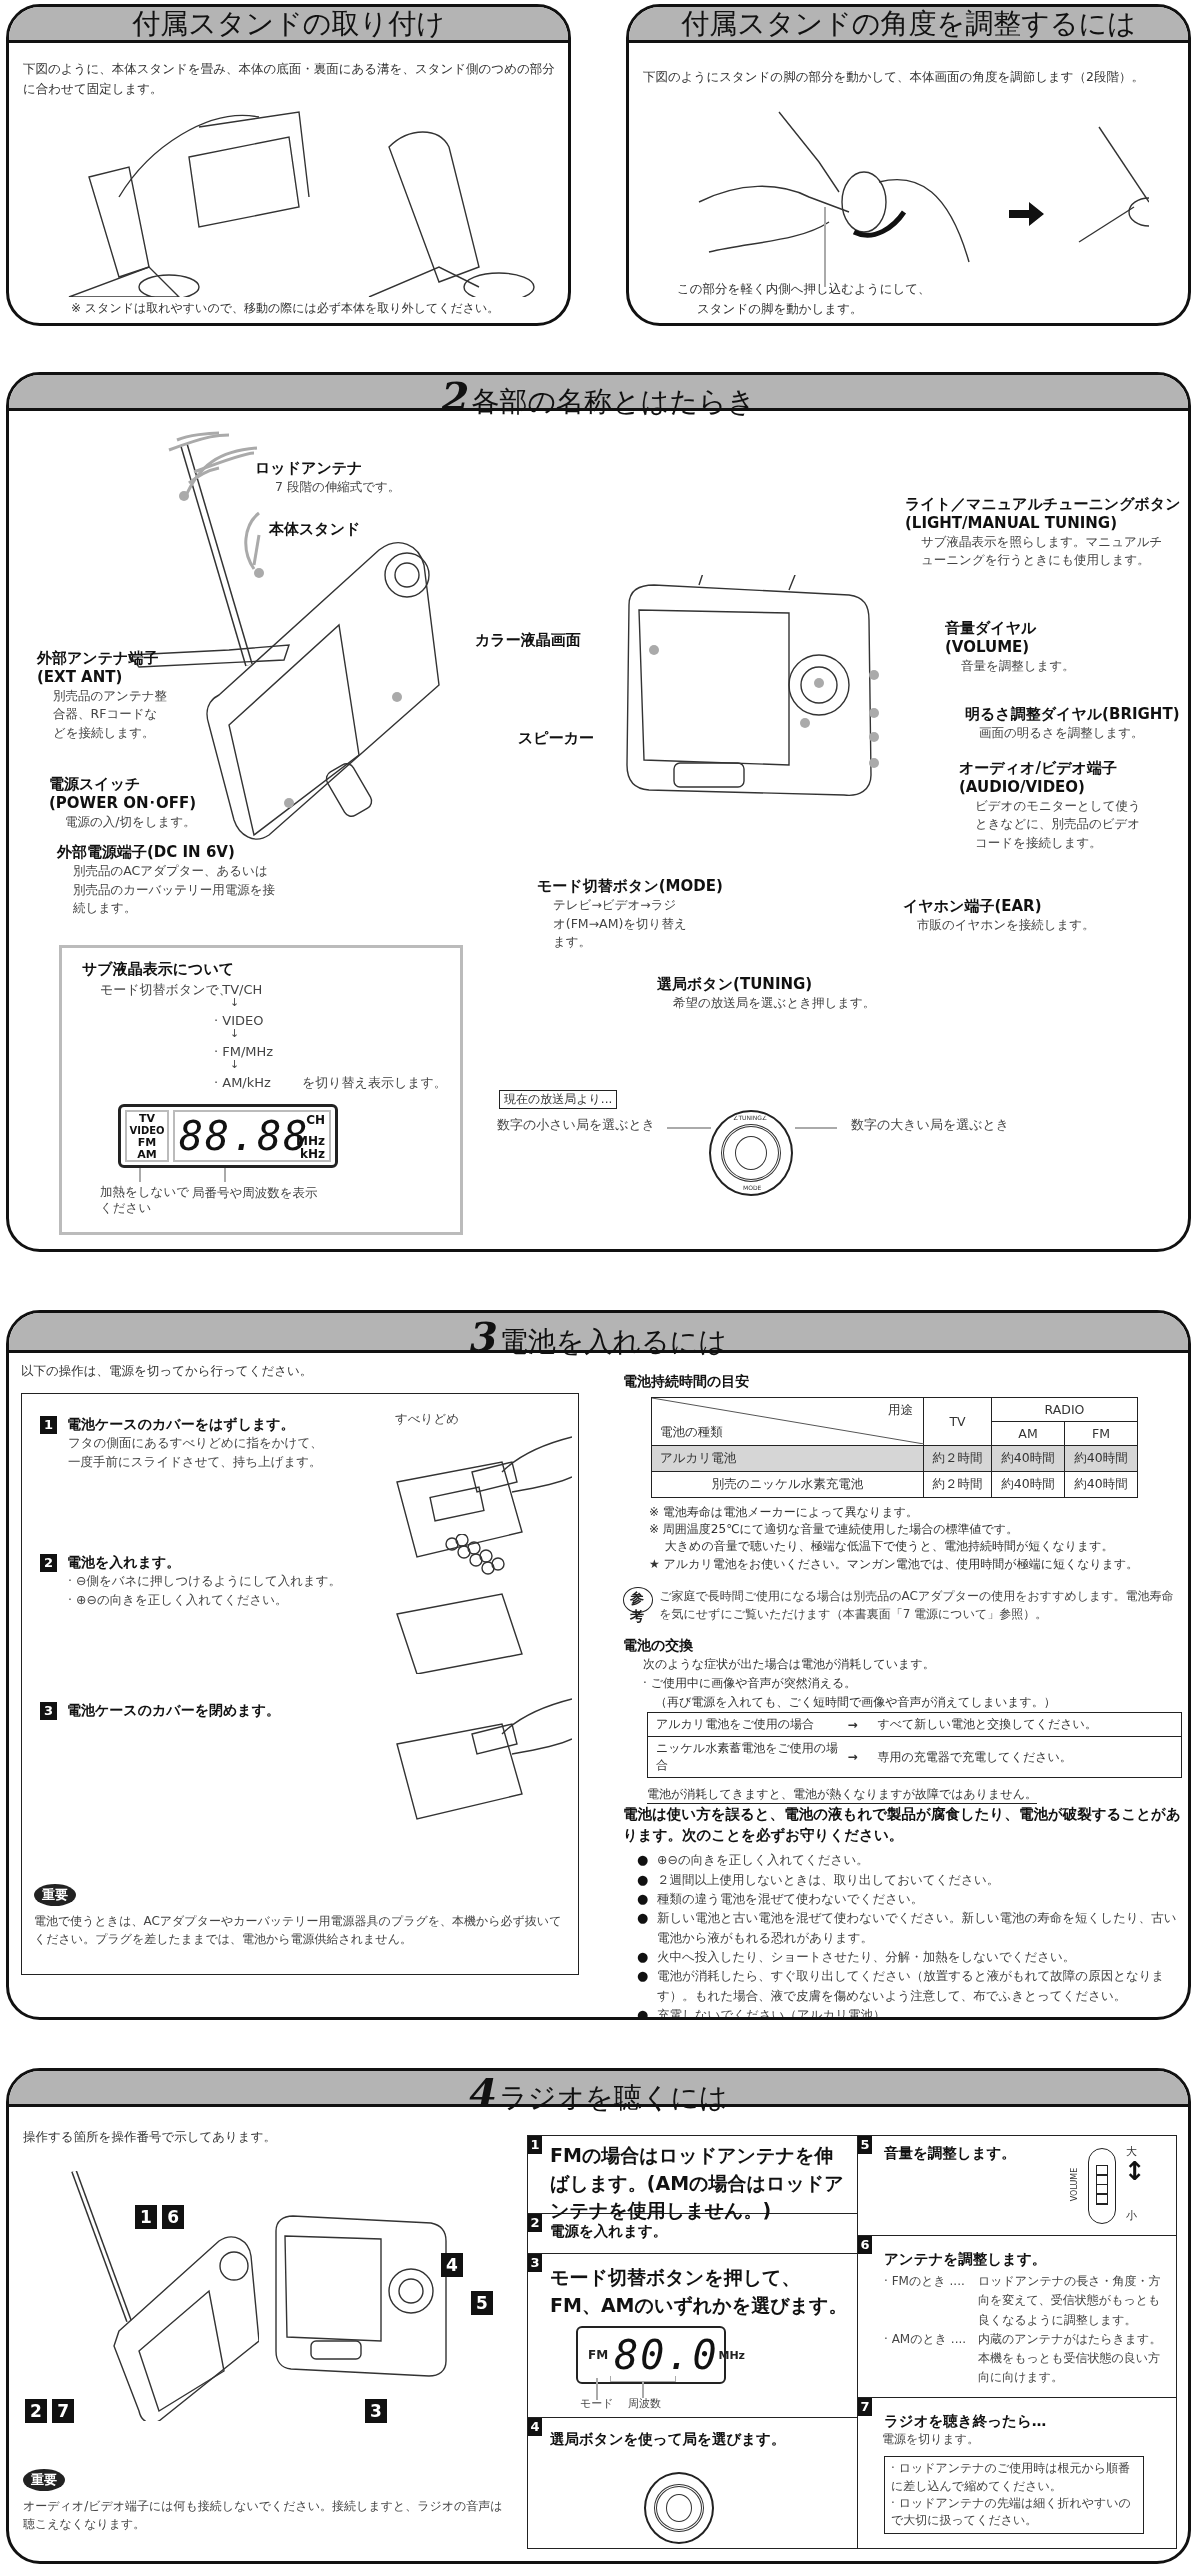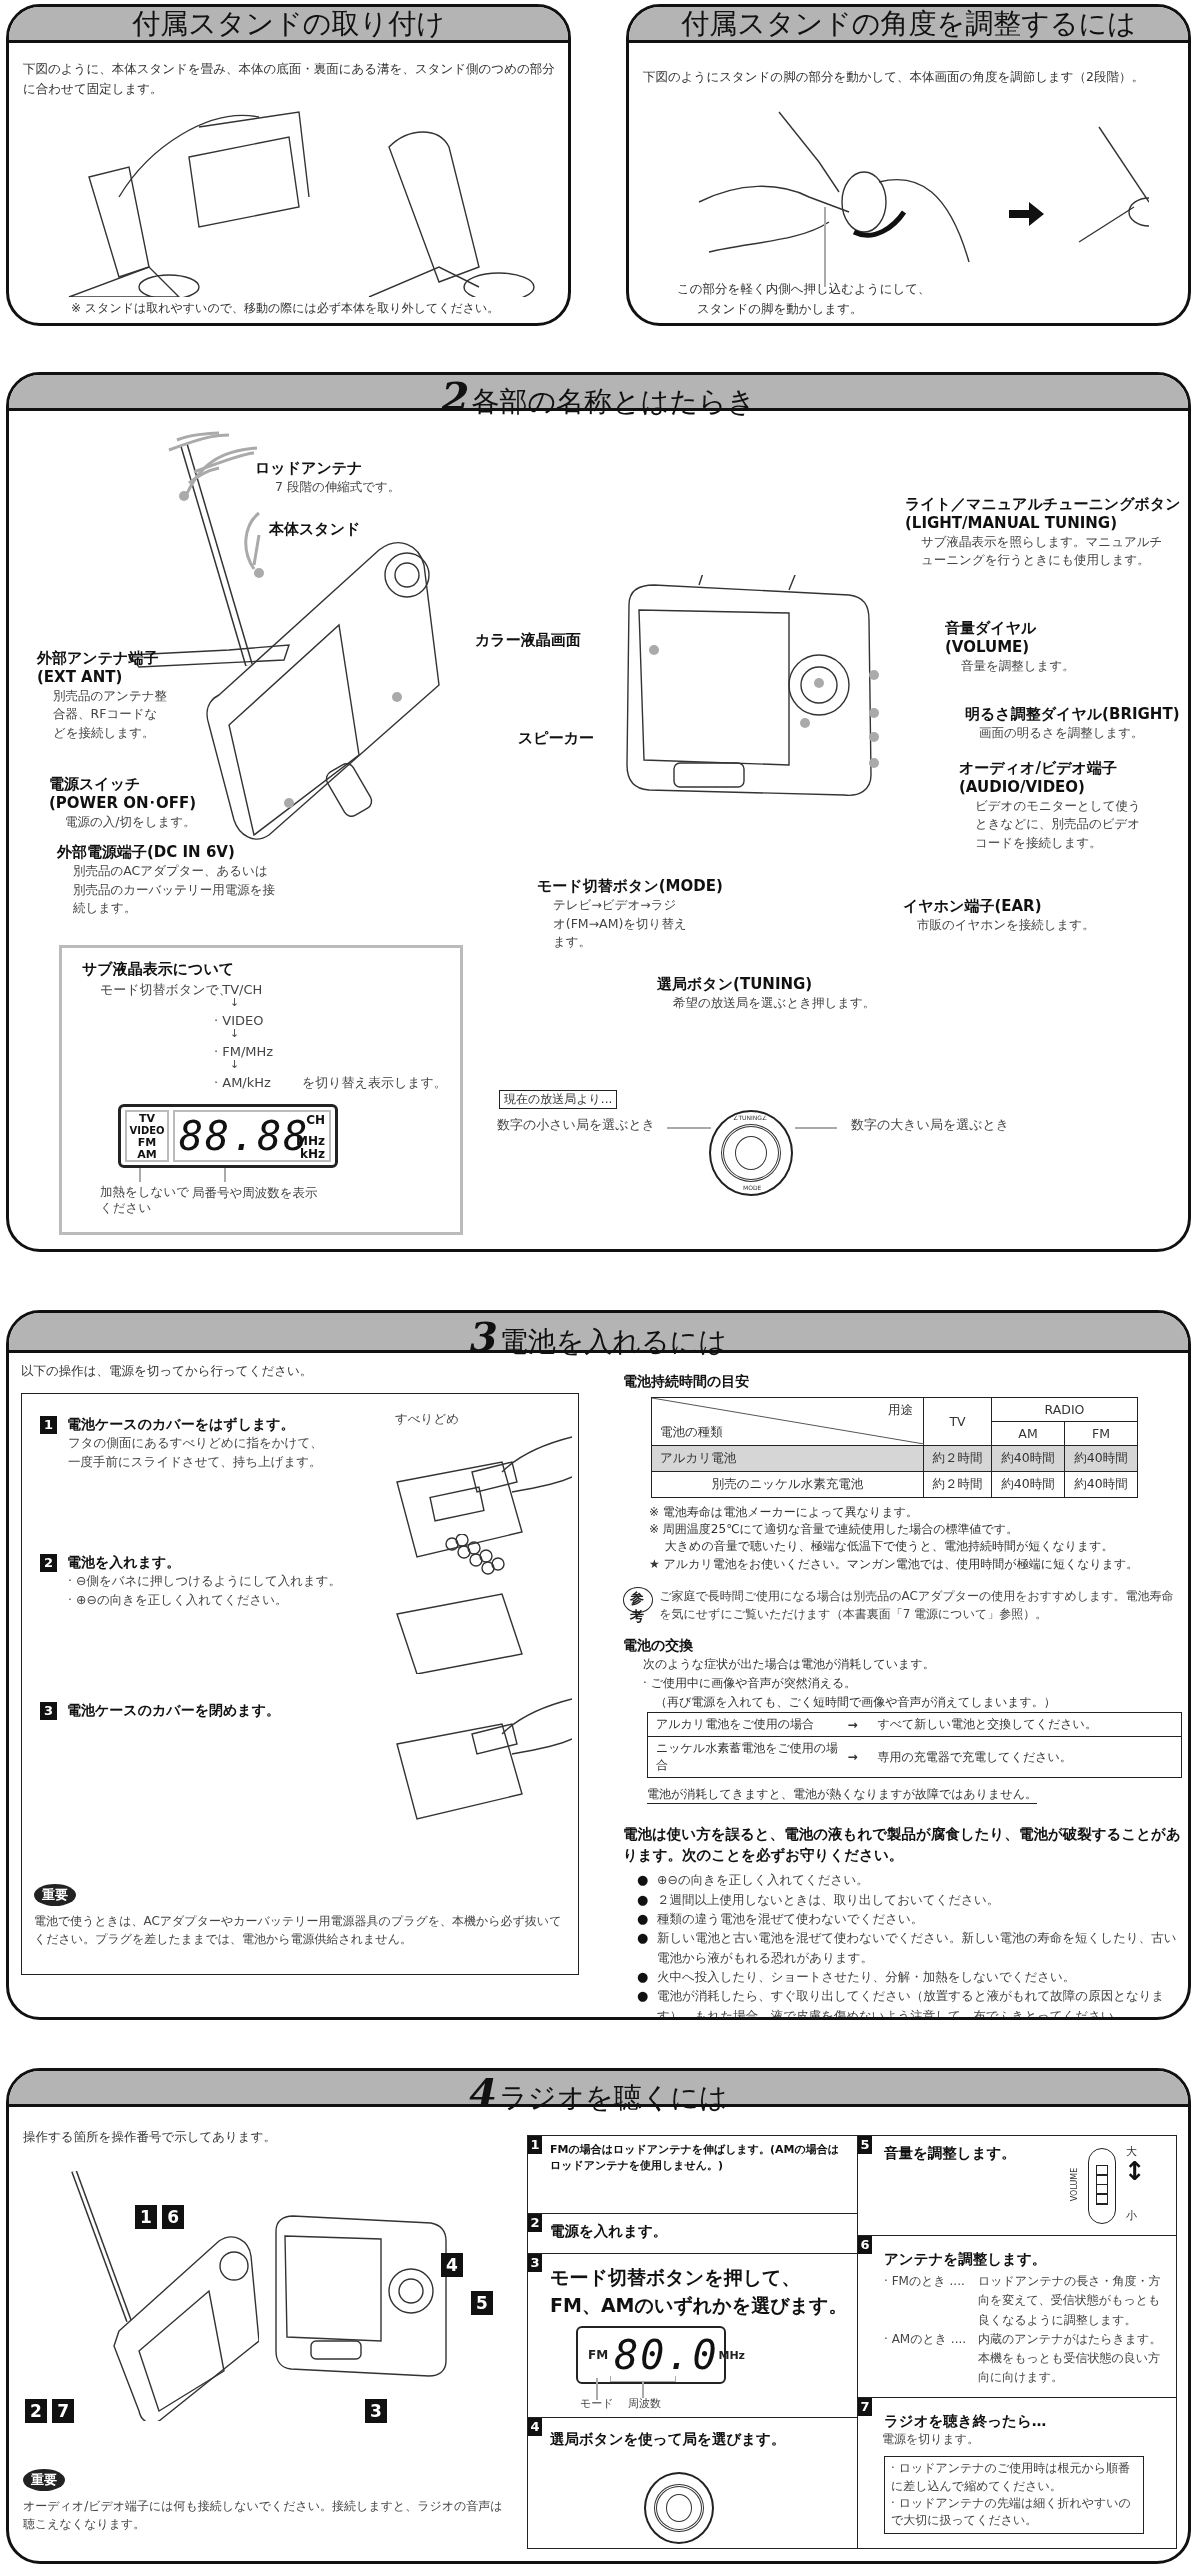--- a/index.html
+++ b/index.html
@@ -333,21 +333,21 @@
         <td>すべて新しい電池と交換してください。</td>
       </tr>
       <tr style="border:1.5px solid #222;">
         <td style="padding:3px 8px;">ニッケル水素蓄電池をご使用の場合</td>
         <td style="font-weight:bold;">→</td>
         <td>専用の充電器で充電してください。</td>
       </tr>
     </tbody>
       </table>
     <div style="margin:8px 0 0 24px;font-size:12px;color:#333;border-bottom:1.5px solid #222;display:inline-block;">電池が消耗してきますと、電池が熱くなりますが故障ではありません。</div>
-    <div class="lbl-title" style="font-size:14.5px;margin-top:20px;line-height:1.45;">電池は使い方を誤ると、電池の液もれで製品が腐食したり、電池が破裂することがあります。次のことを必ずお守りください。</div>
+    <div class="lbl-title" style="font-size:14.5px;margin-top:0;line-height:1.45;">電池は使い方を誤ると、電池の液もれで製品が腐食したり、電池が破裂することがあります。次のことを必ずお守りください。</div>
     <ul class="bullets" style="margin:4px 0 0 14px;">
       <li>⊕⊖の向きを正しく入れてください。</li>
       <li>２週間以上使用しないときは、取り出しておいてください。</li>
       <li>種類の違う電池を混ぜて使わないでください。</li>
       <li>新しい電池と古い電池を混ぜて使わないでください。新しい電池の寿命を短くしたり、古い電池から液がもれる恐れがあります。</li>
       <li>火中へ投入したり、ショートさせたり、分解・加熱をしないでください。</li>
       <li>電池が消耗したら、すぐ取り出してください（放置すると液がもれて故障の原因となります）。もれた場合、液で皮膚を傷めないよう注意して、布でふきとってください。</li>
       <li>充電しないでください（アルカリ電池）。</li>
     </ul>
   </div>
@@ -388,21 +388,21 @@
 
   <div class="abs" style="left:14px;top:398px;width:480px;">
     <span class="jubadge">重要</span>
     <div class="lbl-desc" style="margin-top:6px;font-size:12px;">オーディオ/ビデオ端子には何も接続しないでください。接続しますと、ラジオの音声は聴こえなくなります。</div>
   </div>
 
   <div class="abs" style="left:518px;top:64px;width:650px;height:414px;border:1.5px solid #222;display:flex;">
     <div style="width:330px;border-right:1.5px solid #222;display:flex;flex-direction:column;">
       <div style="height:78px;border-bottom:1.5px solid #222;position:relative;padding:6px 8px 0 22px;">
         <span class="abs numsq" style="left:0;top:0;width:14px;height:18px;font-size:13px;line-height:18px;">1</span>
-        <div class="lbl-title" style="font-size:11px;line-height:1.45;">FMの場合はロッドアンテナを伸ばします。(AMの場合はロッドアンテナを使用しません。)</div>
+        <div class="lbl-title" style="font-size:19px;line-height:1.45;">FMの場合はロッドアンテナを伸ばします。(AMの場合はロッドアンテナを使用しません。)</div>
       </div>
       <div style="height:40px;border-bottom:1.5px solid #222;position:relative;padding:8px 8px 0 22px;">
         <span class="abs numsq" style="left:0;top:0;width:14px;height:18px;font-size:13px;line-height:18px;">2</span>
         <div class="lbl-title" style="font-size:14.5px;">電源を入れます。</div>
       </div>
       <div style="height:164px;border-bottom:1.5px solid #222;position:relative;padding:10px 8px 0 22px;">
         <span class="abs numsq" style="left:0;top:0;width:14px;height:18px;font-size:13px;line-height:18px;">3</span>
         <div class="lbl-title" style="font-size:19px;line-height:1.45;">モード切替ボタンを押して、FM、AMのいずれかを選びます。</div>
         <div class="lcd abs" style="left:48px;top:72px;width:150px;height:58px;border-width:2px;">
           <span style="font-weight:bold;font-size:12px;margin-left:10px;">FM</span>

